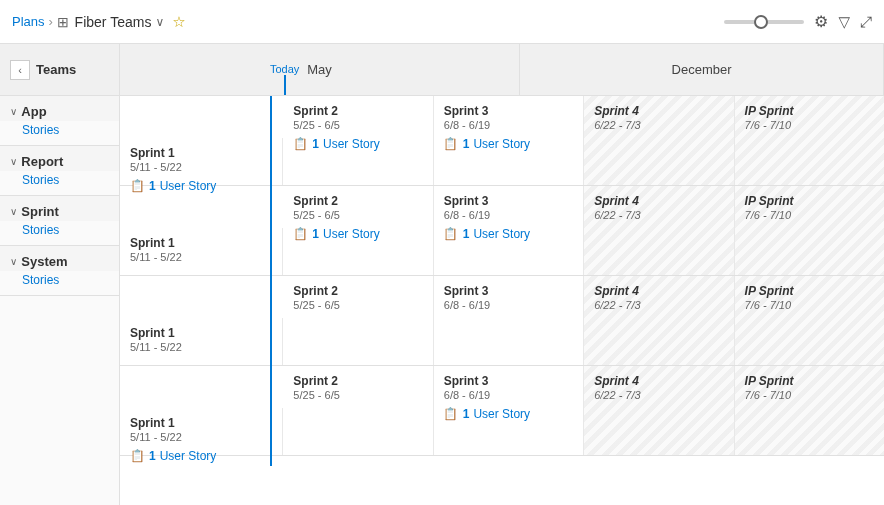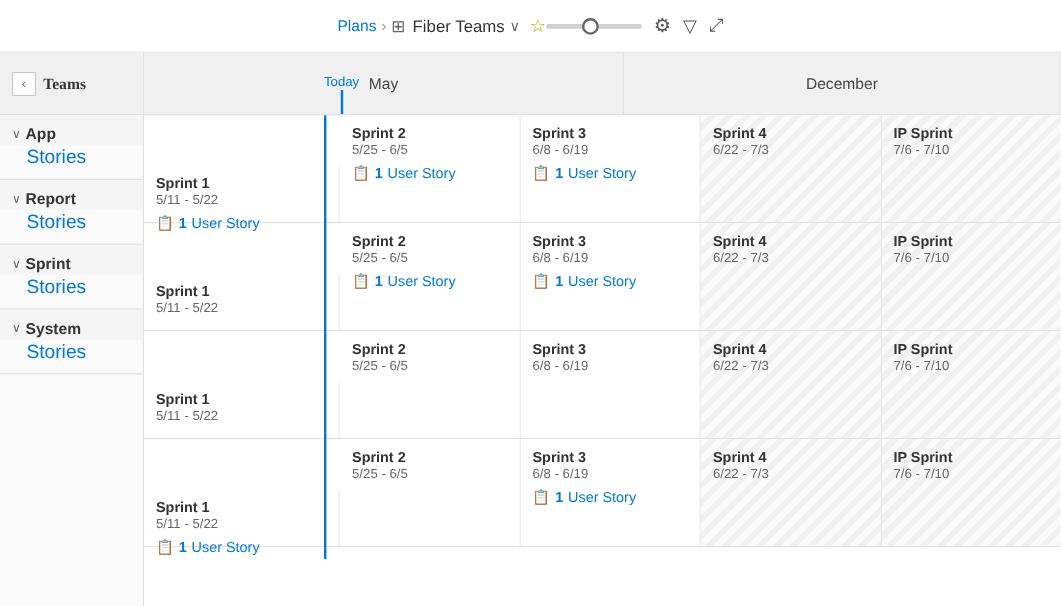--- a/index.html
+++ b/index.html
@@ -1,45 +1,45 @@
 <!DOCTYPE html>
 <html><head>
   <meta charset="utf-8">
   <style>
     * { box-sizing: border-box; margin: 0; padding: 0; }
     body { font-family: 'Segoe UI', Arial, sans-serif; font-size: 12px; background: #fff; color: #333; width: 884px; height: 505px; overflow: hidden; }
 
     
     .header {
-      display: flex; align-items: center; justify-content: center;
-      padding: 6px 24px; border-bottom: 1px solid #e0e0e0; height: 44px;
+      display: flex; align-items: center; justify-content: space-between;
+      padding: 6px 12px; border-bottom: 1px solid #e0e0e0; height: 44px;
       background: #fff;
     }
     .header-left { display: flex; align-items: center; gap: 6px; }
     .breadcrumb { display: flex; align-items: center; gap: 4px; font-size: 13px; color: #666; }
     .header-right { display: flex; align-items: center; gap: 10px; }
     .zoom-slider { display: flex; align-items: center; gap: 6px; }
     .slider-track { width: 80px; height: 4px; background: #d0d0d0; border-radius: 2px; position: relative; }
     .slider-thumb { width: 14px; height: 14px; background: #fff; border: 2px solid #666; border-radius: 50%; position: absolute; top: -5px; left: 30px; cursor: pointer; }
     .header-icon { font-size: 16px; color: #555; cursor: pointer; }
 
     
     .main { display: flex; height: calc(505px - 44px); }
 
     
     .sidebar { width: 120px; min-width: 120px; border-right: 1px solid #e0e0e0; background: #fafafa; overflow: hidden; }
     .sidebar-header { height: 52px; display: flex; align-items: center; padding: 0 10px; border-bottom: 1px solid #e0e0e0; background: #f0f0f0; }
     .collapse-btn { width: 20px; height: 20px; border: 1px solid #ccc; background: #fff; cursor: pointer; display: flex; align-items: center; justify-content: center; font-size: 11px; margin-right: 6px; color: #666; }
-    .teams-label { font-weight: 600; font-size: 13px; font-family: Liberation Serif, serif; }
+    .teams-label { font-weight: 600; font-size: 13px; }
 
     .team-section { border-bottom: 1px solid #e0e0e0; }
     .team-header { display: flex; align-items: center; padding: 8px 10px 2px; background: #f5f5f5; }
     .team-chevron { color: #666; margin-right: 4px; font-size: 10px; }
     .team-name { font-weight: 600; font-size: 13px; color: #333; }
-    .team-stories { color: #0078d4; cursor: pointer; padding: 2px 10px 8px 22px; display: block; font-size: 16px; }
+    .team-stories { color: #0078d4; cursor: pointer; padding: 2px 10px 8px 22px; display: block; font-size: 12px; }
 
     
     .calendar { flex: 1; overflow: hidden; position: relative; }
     .cal-header { height: 52px; display: flex; border-bottom: 1px solid #e0e0e0; background: #f0f0f0; position: relative; }
 
     .month-col { flex: 1; display: flex; align-items: center; justify-content: center; font-size: 13px; font-weight: 500; color: #444; border-right: 1px solid #e0e0e0; height: 100%; }
     .month-col:first-child { flex: 1.1; }
 
     
     .cal-body { overflow: hidden; }
@@ -49,21 +49,21 @@
     
     .sprint-cell { flex: 1; border-right: 1px solid #e8e8e8; padding: 8px 10px; position: relative; background: #fff; }
     .sprint-cell:first-child { flex: 1.1; margin-top: 42px; }
     .sprint-name { font-weight: 600; font-size: 12px; color: #333; }
     .sprint-dates { font-size: 11px; color: #666; margin-top: 1px; }
     .user-story { display: flex; align-items: center; gap: 4px; margin-top: 6px; }
     .story-icon { color: #0078d4; font-size: 12px; }
     .story-count { font-weight: 600; color: #0078d4; font-size: 12px; }
     .story-label { color: #0078d4; font-size: 12px; }
 
-    .hatch-pattern { background-image: repeating-linear-gradient(135deg, transparent, transparent 5px, rgba(0,0,0,0.04) 5px, rgba(0,0,0,0.04) 10px) !important; }
+    .hatch-pattern { background-image: repeating-linear-gradient(135deg, transparent, transparent 5px, rgba(0,0,0,0.04) 5px, rgba(0,0,0,0.04) 10px) !important; font-style: italic; }
   </style>
 </head>
 <body>
 
 <div class="header">
   <div class="header-left">
     <div class="breadcrumb">
       <span style="color:#0078d4;cursor:pointer;font-size:13px;">Plans</span>
       <span style="color:#999;font-size:13px;">›</span>
       <span style="color:#666;font-size:14px;">⊞</span>

